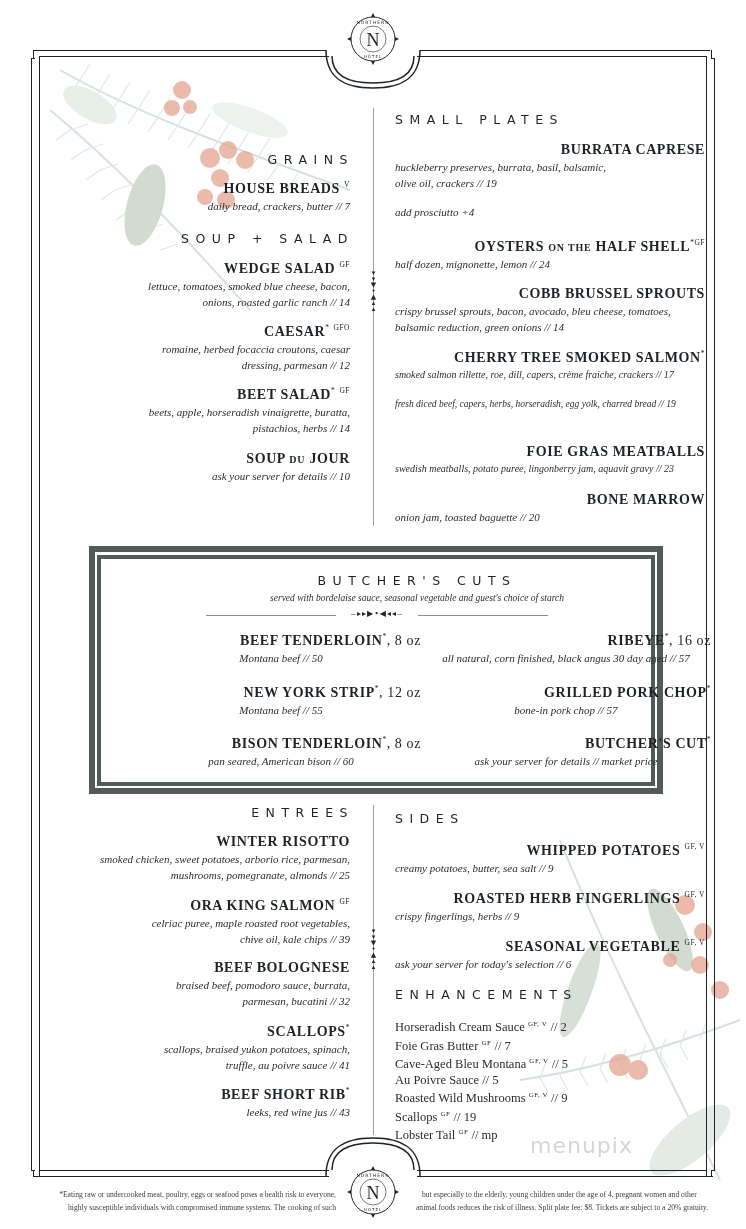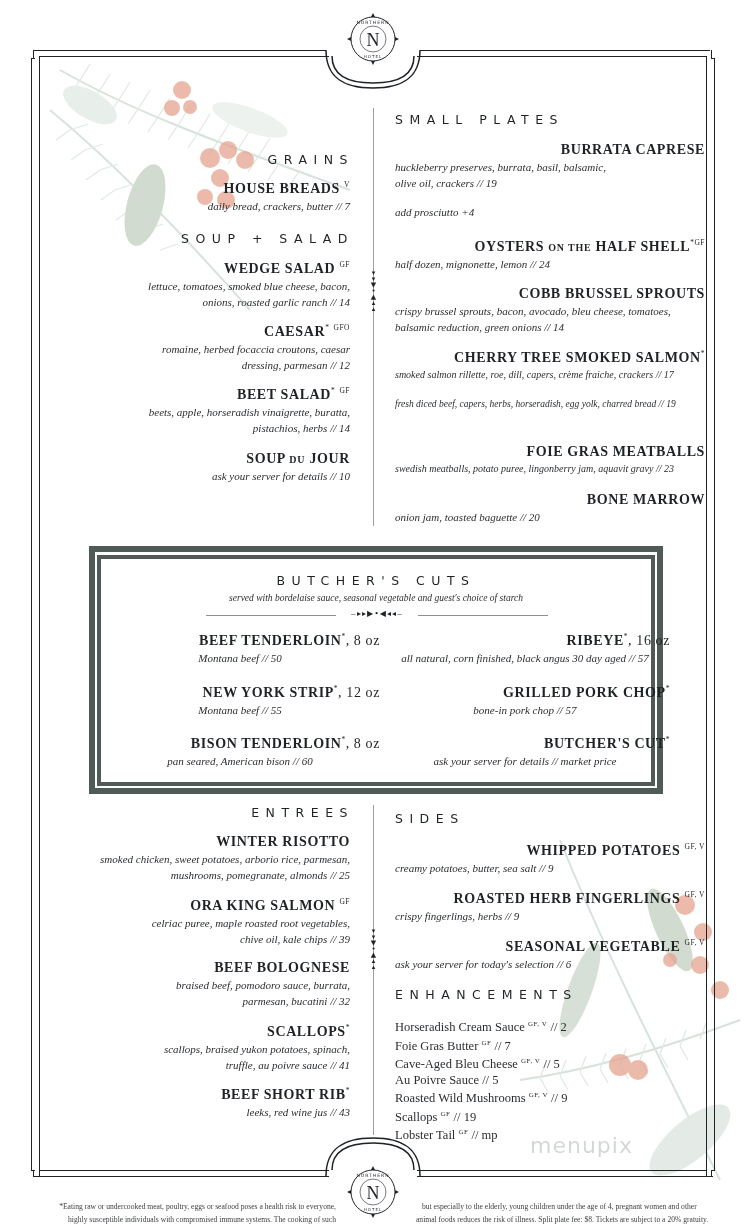--- a/index.html
+++ b/index.html
@@ -30,21 +30,21 @@
     font-size:14px; letter-spacing:0.6px; color:#1f2326; white-space:nowrap;text-align:right;
   }
   .item .name sup { font-size:7.5px; font-weight:normal; letter-spacing:0.5px; vertical-align:6px; }
   .item .name .sc { font-size:10px; letter-spacing:0.8px; }
   .item .desc {
     font-family:"Liberation Serif", serif; font-style:italic;
     font-size:11px; color:#2a2d30; line-height:16px;
   }
   .right { text-align:right; }
   .left  { text-align:left; }
-  .center{ text-align:center; }
+  .center{ text-align:center;padding-left:41px; }
 
   
   .vdivider { position:absolute; width:1px; background:#9aa0a2; }
 
   
   .butcher-outer {
     position:absolute; left:89px; top:546px; width:574px; height:248px;
     border:6px solid #505a57; box-sizing:border-box; background:#fff;
   }
   .butcher-inner {
@@ -52,21 +52,21 @@
     border:4px solid #505a57; box-sizing:border-box; background:#fff;
   }
   .butcher-rule { position:absolute; height:1px; background:#8c9294; }
 
   .enh-line {
     font-family:"Liberation Serif", serif; font-size:12.5px; color:#2a2d30; line-height:15.5px; white-space:nowrap;
   }
   .enh-line sup { font-size:7px; vertical-align:5px; letter-spacing:0.5px; }
 
   .footnote {
-    position:absolute; font-family:"Liberation Serif", serif; font-size:7.6px; color:#3a3d40; line-height:13px; white-space:nowrap;margin-top:12px;
+    position:absolute; font-family:"Liberation Serif", serif; font-size:7.6px; color:#3a3d40; line-height:13px; white-space:nowrap;
   }
   .watermark {
     position:absolute; font-family:"DejaVu Sans", sans-serif; font-size:22px; color:#c9cfcc; letter-spacing:1px; opacity:0.8;
   }
 </style>
 </head>
 <body>
 
 <svg class="foliage" style="left:50px;top:50px" width="320" height="280" viewBox="0 0 320 280">
   <g opacity="0.55">
@@ -325,21 +325,21 @@
 <div class="item left" style="left:395px;top:938px;width:310px">
   <div class="name"><span>SEASONAL VEGETABLE</span> <sup>GF, V</sup></div>
   <div class="desc">ask your server for today's selection // 6</div>
 </div>
 
 <div class="section-head left" style="left:395px;top:987px">ENHANCEMENTS</div>
 
 <div class="abs" style="left:395px;top:1017px">
   <div class="enh-line"><span>Horseradish Cream Sauce</span> <sup>GF, V</sup> <span>// 2</span></div>
   <div class="enh-line"><span>Foie Gras Butter</span> <sup>GF</sup> <span>// 7</span></div>
-  <div class="enh-line"><span>Cave-Aged Bleu Cheese</span> <sup>GF, V</sup> <span>// 5</span></div>
+  <div class="enh-line"><span>Cave-Aged Bleu Montana</span> <sup>GF, V</sup> <span>// 5</span></div>
   <div class="enh-line"><span>Au Poivre Sauce</span> <span>// 5</span></div>
   <div class="enh-line"><span>Roasted Wild Mushrooms</span> <sup>GF, V</sup> <span>// 9</span></div>
   <div class="enh-line"><span>Scallops</span> <sup>GF</sup> <span>// 19</span></div>
   <div class="enh-line"><span>Lobster Tail</span> <sup>GF</sup> <span>// mp</span></div>
 </div>
 
 <div class="watermark" style="left:530px;top:1133px">menupix</div>
 
 <div class="footnote right" style="right:410px;top:1188px">
   <div>*Eating raw or undercooked meat, poultry, eggs or seafood poses a health risk to everyone,</div>

